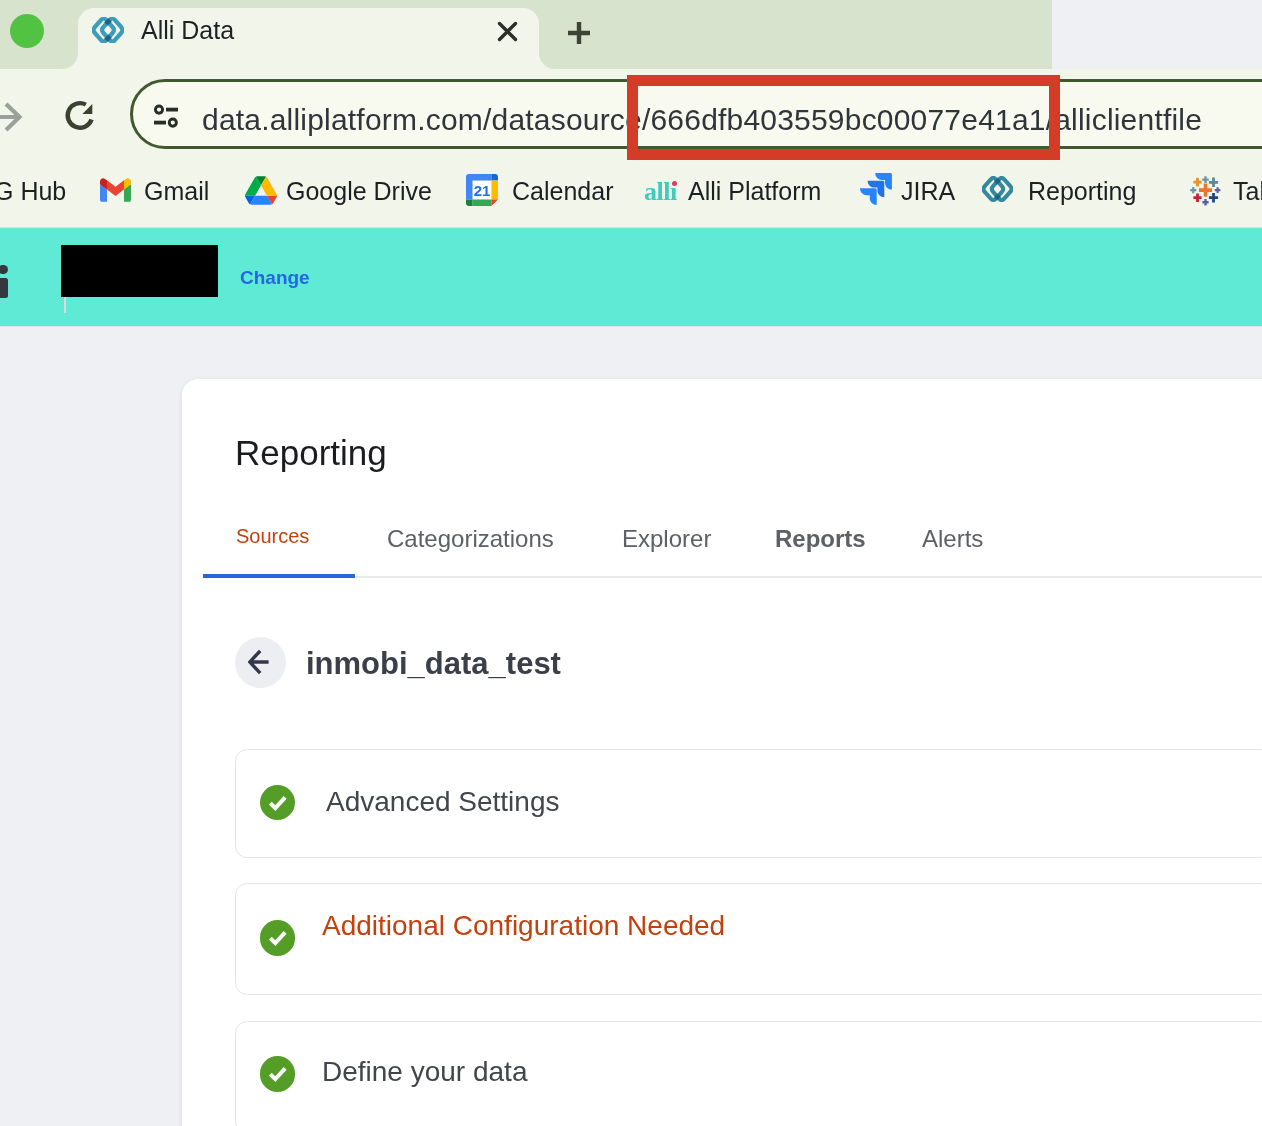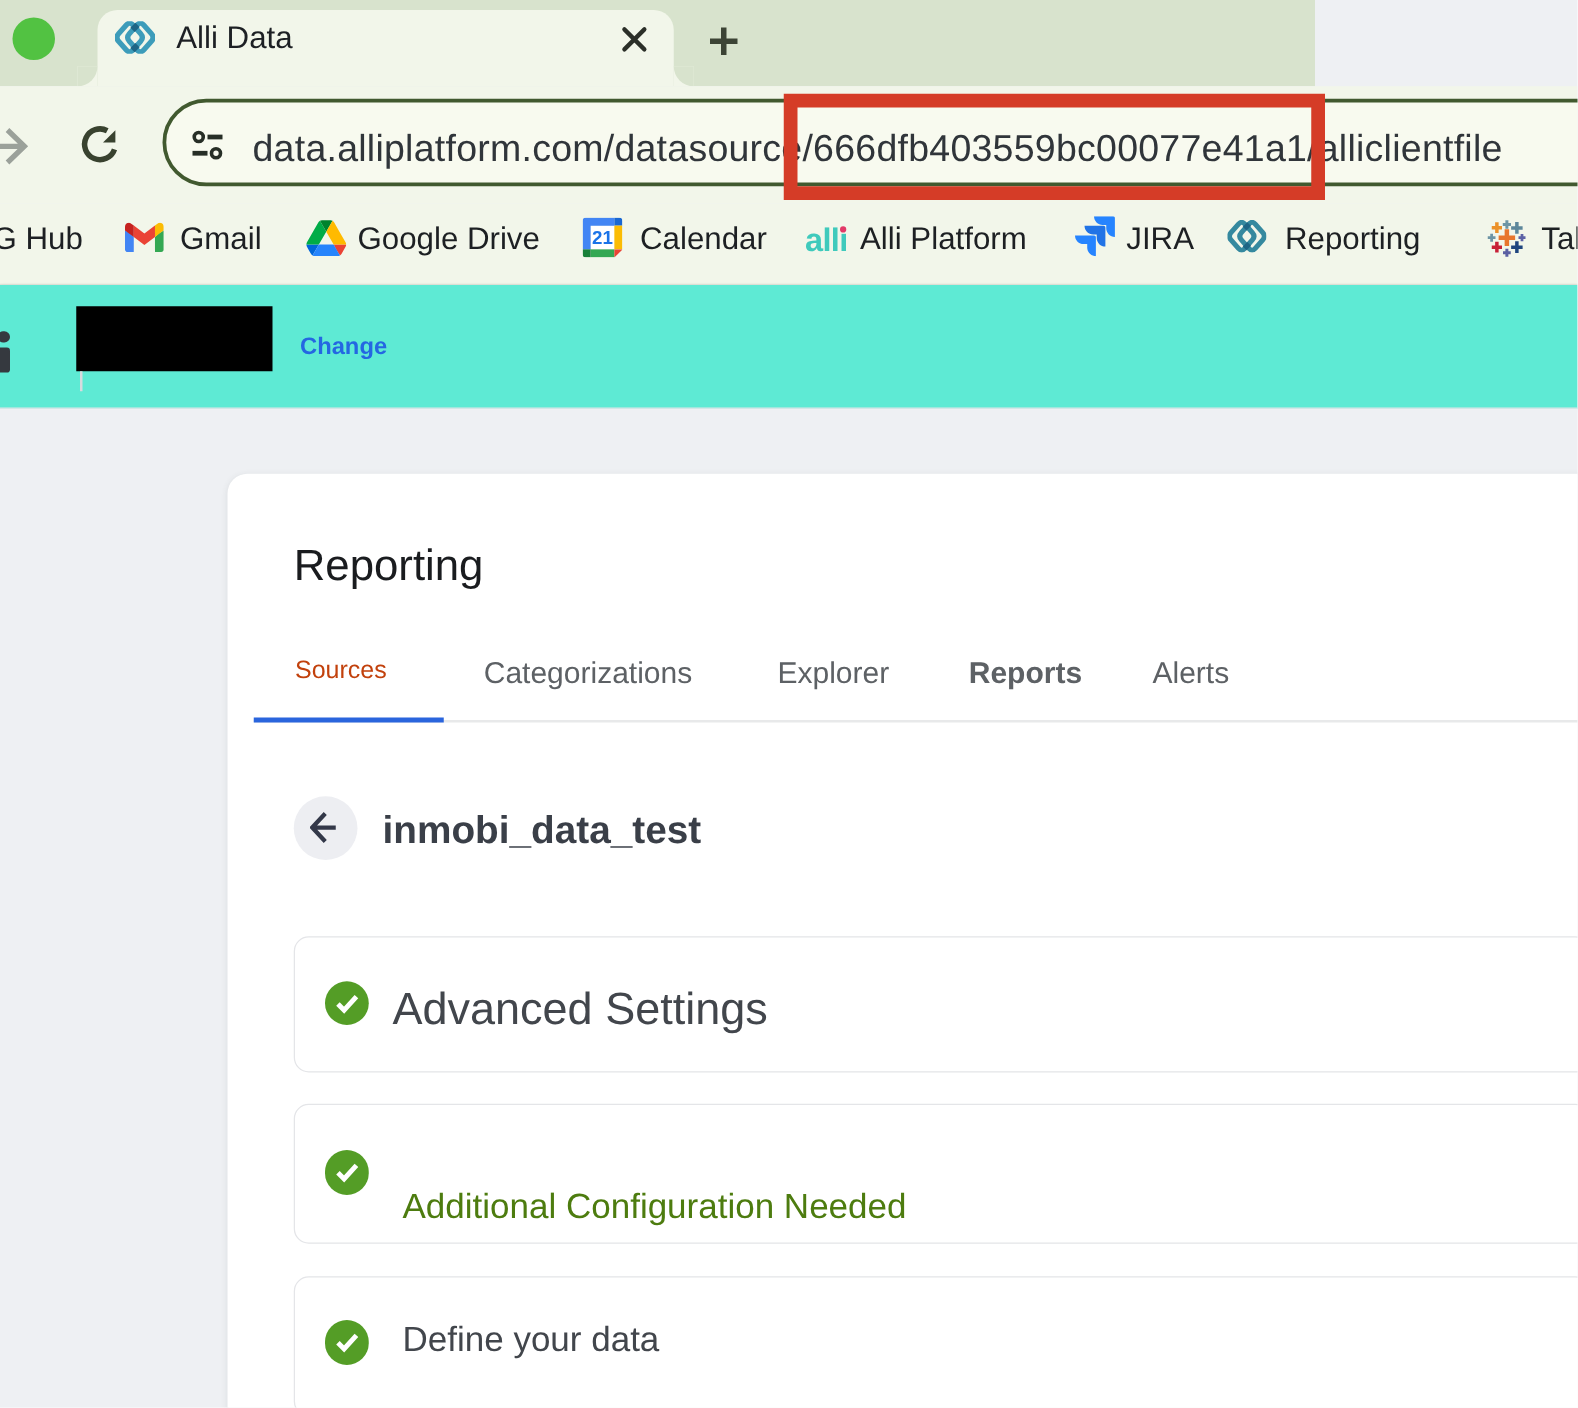--- a/index.html
+++ b/index.html
@@ -99,21 +99,21 @@
       <rect x="25.5" y="0" width="6.5" height="6.5" fill="#1967d2"></rect>
       <rect x="25.5" y="6.5" width="6.5" height="19" fill="#fbbc04"></rect>
       <rect x="6.5" y="25.5" width="19" height="6.5" fill="#34a853"></rect>
       <rect x="0" y="25.5" width="6.5" height="6.5" fill="#188038"></rect>
       <path d="M25.5 25.5 H32 L25.5 32 Z" fill="#ea4335"></path>
       <text x="16" y="21.6" font-size="15" font-weight="bold" fill="#1a73e8" text-anchor="middle" font-family="Liberation Sans">21</text>
     </g>
   </svg>
   <div class="abs" style="left:512px;top:13.5px;">Calendar</div>
 
-  <div class="abs" style="left:644px;top:16px;font-size:26px;font-weight:700;color:#3fcabc;letter-spacing:-0.5px;line-height:26px;">allı</div>
+  <div class="abs" style="left:644px;top:16px;font-size:26px;font-weight:700;color:#3fcabc;letter-spacing:-0.5px;line-height:26px;font-family:Liberation Serif, serif;">allı</div>
   <div class="abs" style="left:671.5px;top:17.5px;width:5px;height:5px;border-radius:50%;background:#e23a68;"></div>
   <div class="abs" style="left:688px;top:13.5px;">Alli Platform</div>
 
   <svg class="abs" style="left:860px;top:10px;" width="32" height="32" viewBox="0 0 256 256">
     <path fill="#2684ff" d="M244.658 0H121.707c0 30.653 24.85 55.502 55.502 55.502h22.649V77.37c.02 30.625 24.841 55.447 55.466 55.467V11.666C255.324 5.223 250.1 0 244.658 0z"></path>
     <path fill="#2173e6" d="M183.822 61.262H60.872c0 30.653 24.85 55.502 55.502 55.502h22.649v21.868c.02 30.625 24.841 55.447 55.466 55.467V72.928c0-6.443-5.223-11.666-11.667-11.666z"></path>
     <path fill="#2684ff" d="M122.951 122.489H0c0 30.653 24.85 55.502 55.502 55.502h22.649v21.868c.02 30.625 24.84 55.446 55.466 55.466V134.155c0-6.442-5.223-11.666-11.666-11.666z"></path>
   </svg>
   <div class="abs" style="left:901px;top:13.5px;">JIRA</div>
 
@@ -168,28 +168,28 @@
     <svg class="abs" style="left:66px;top:270px;" width="22" height="28" viewBox="0 0 22 28">
       <path d="M12.2 1.8 L1.8 13 L12.2 24.2 M1.8 13 H20.6" stroke="#333849" stroke-width="3.4" fill="none"></path>
     </svg>
     <div class="abs" style="left:124px;top:267px;font-size:31px;font-weight:700;color:#3a3f48;">inmobi_data_test</div>
 
     <div class="abs" style="left:53px;top:369.5px;width:1037px;height:109.5px;background:#fff;border:1.5px solid #e4e5e8;border-radius:12px;"></div>
     <div class="abs" style="left:77.5px;top:405.5px;width:35.5px;height:35.5px;border-radius:50%;background:#549d26;"></div>
     <svg class="abs" style="left:77.5px;top:405.5px;" width="35.5" height="35.5" viewBox="0 0 36 36">
         <path d="M10.5 18.5 L15.5 23.5 L25.5 12.5" stroke="#fff" stroke-width="4" fill="none"></path>
       </svg>
-    <div class="abs" style="left:132px;top:406.5px;font-size:36px;color:#42464c;">Advanced Settings</div>
+    <div class="abs" style="left:144px;top:406.5px;font-size:28px;color:#42464c;">Advanced Settings</div>
 
     <div class="abs" style="left:53px;top:503.5px;width:1037px;height:112px;background:#fff;border:1.5px solid #e4e5e8;border-radius:12px;"></div>
     <div class="abs" style="left:77.5px;top:541px;width:35.5px;height:35.5px;border-radius:50%;background:#549d26;"></div>
     <svg class="abs" style="left:77.5px;top:541px;" width="35.5" height="35.5" viewBox="0 0 36 36">
         <path d="M10.5 18.5 L15.5 23.5 L25.5 12.5" stroke="#fff" stroke-width="4" fill="none"></path>
       </svg>
-    <div class="abs" style="left:140px;top:570px;font-size:28px;color:#4d7c0f;">Additional Configuration Needed</div>
+    <div class="abs" style="left:140px;top:531px;font-size:28px;color:#c2410c;">Additional Configuration Needed</div>
 
     <div class="abs" style="left:53px;top:641.5px;width:1037px;height:112px;background:#fff;border:1.5px solid #e4e5e8;border-radius:12px;"></div>
     <div class="abs" style="left:77.5px;top:677px;width:35.5px;height:35.5px;border-radius:50%;background:#549d26;"></div>
     <svg class="abs" style="left:77.5px;top:677px;" width="35.5" height="35.5" viewBox="0 0 36 36">
         <path d="M10.5 18.5 L15.5 23.5 L25.5 12.5" stroke="#fff" stroke-width="4" fill="none"></path>
       </svg>
     <div class="abs" style="left:140px;top:677px;font-size:28px;color:#42464c;">Define your data</div>
   </div>
 </div>
 

